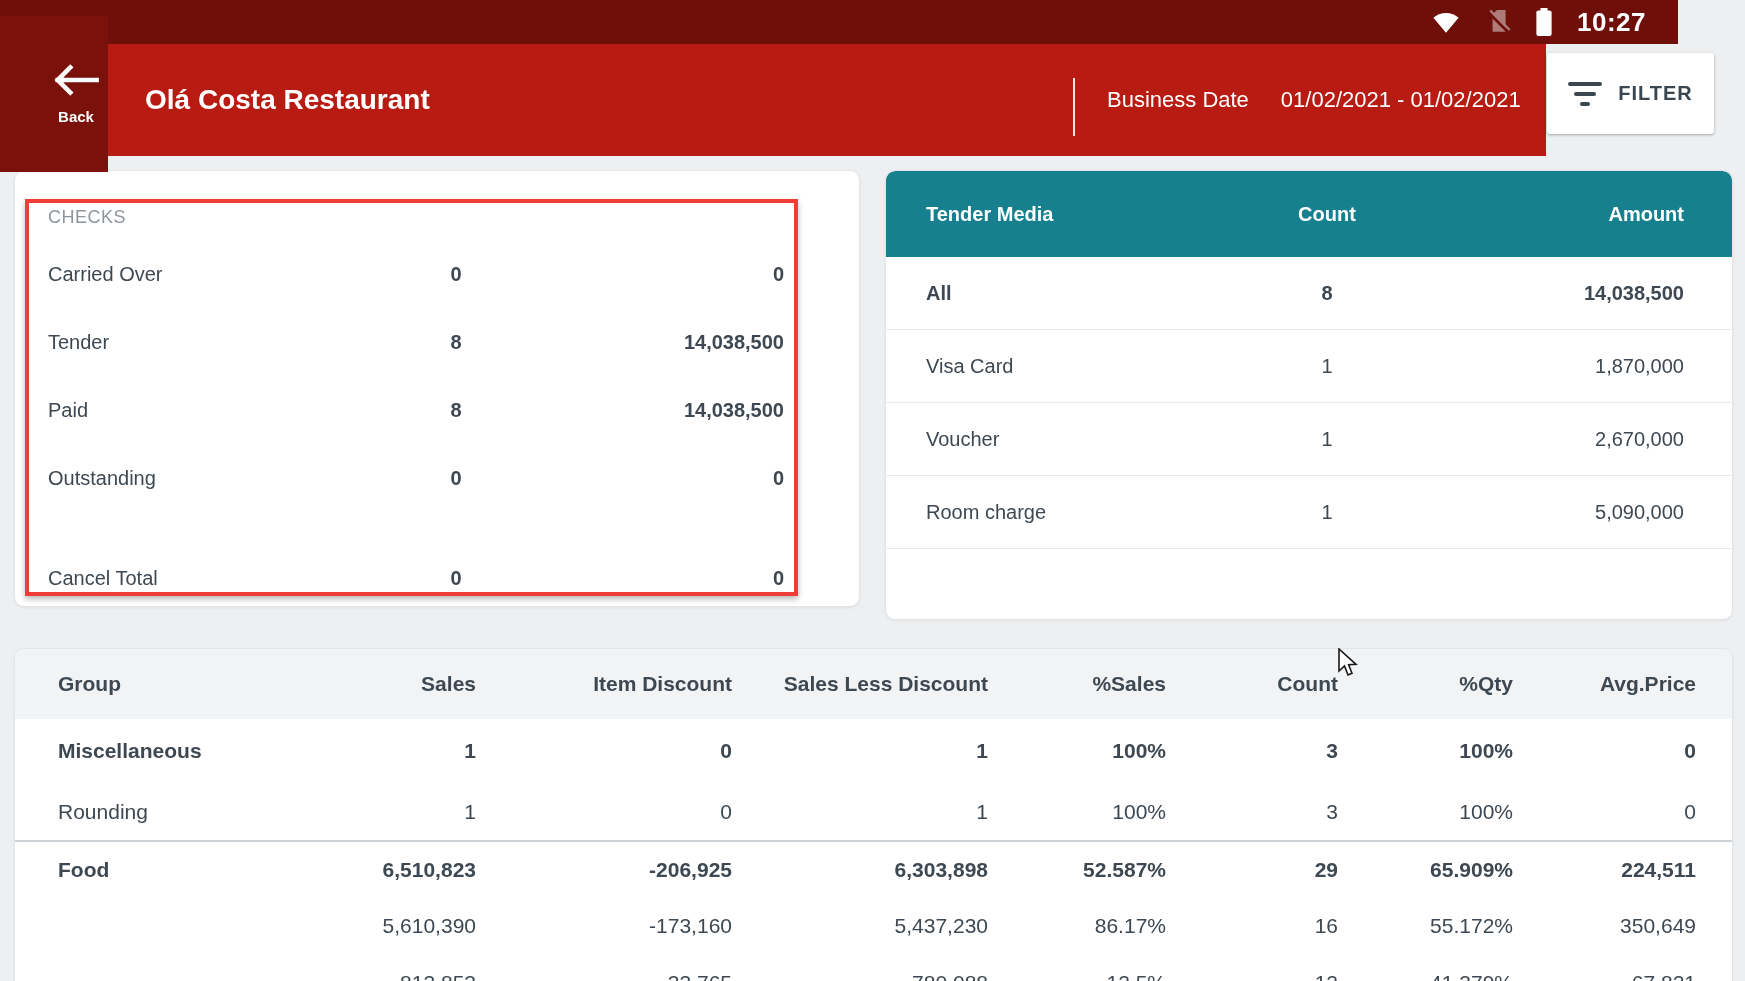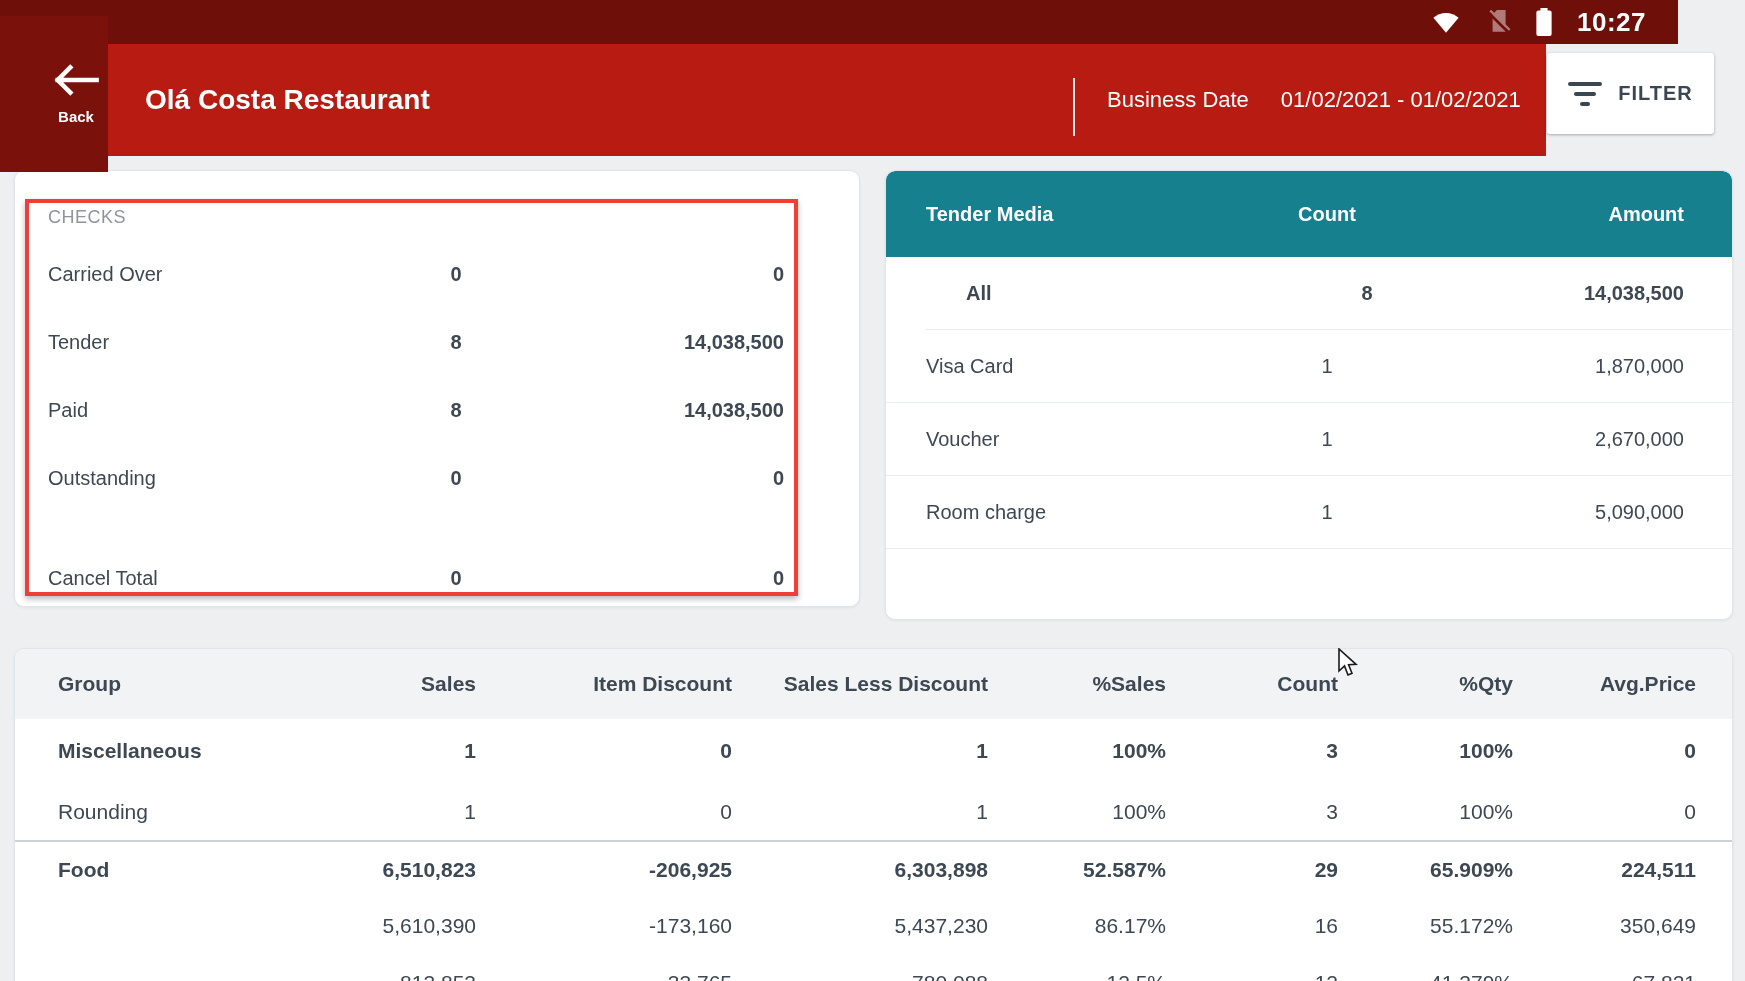--- a/index.html
+++ b/index.html
@@ -53,21 +53,21 @@
   .c-row .cnt { position:absolute; left:441px; top:50%; transform:translate(-50%,-50%);
     font-size:20px; font-weight:bold; }
   .c-row .amt { position:absolute; right:75px; top:50%; transform:translateY(-50%);
     font-size:20px; font-weight:bold; }
 
   
   .tender-card { left:885px; top:170px; width:848px; height:450px; overflow:hidden; }
   .t-head { height:86px; background:#16808f; border-radius:9px 9px 0 0;
     position:relative; color:#fff; font-weight:bold; font-size:20px; }
   .t-row { height:73px; position:relative; font-size:20px; border-bottom:1px solid #e9ecee; }
-  .t-row.bold { font-weight:bold;margin-left:40px; }
+  .t-row.bold { font-weight:bold; }
   .t-lbl { position:absolute; left:40px; top:50%; transform:translateY(-50%); }
   .t-cnt { position:absolute; left:441px; top:50%; transform:translate(-50%,-50%); }
   .t-amt { position:absolute; right:48px; top:50%; transform:translateY(-50%); }
   .view-more { height:71px; display:flex; align-items:center; justify-content:center;
     color:#177f93; font-size:21px; font-weight:bold; cursor:pointer; }
 
   
   .group-card { left:14px; top:648px; width:1719px; height:353px; border-radius:10px 10px 0 0;
     overflow:hidden; }
   .g-row { display:grid;

